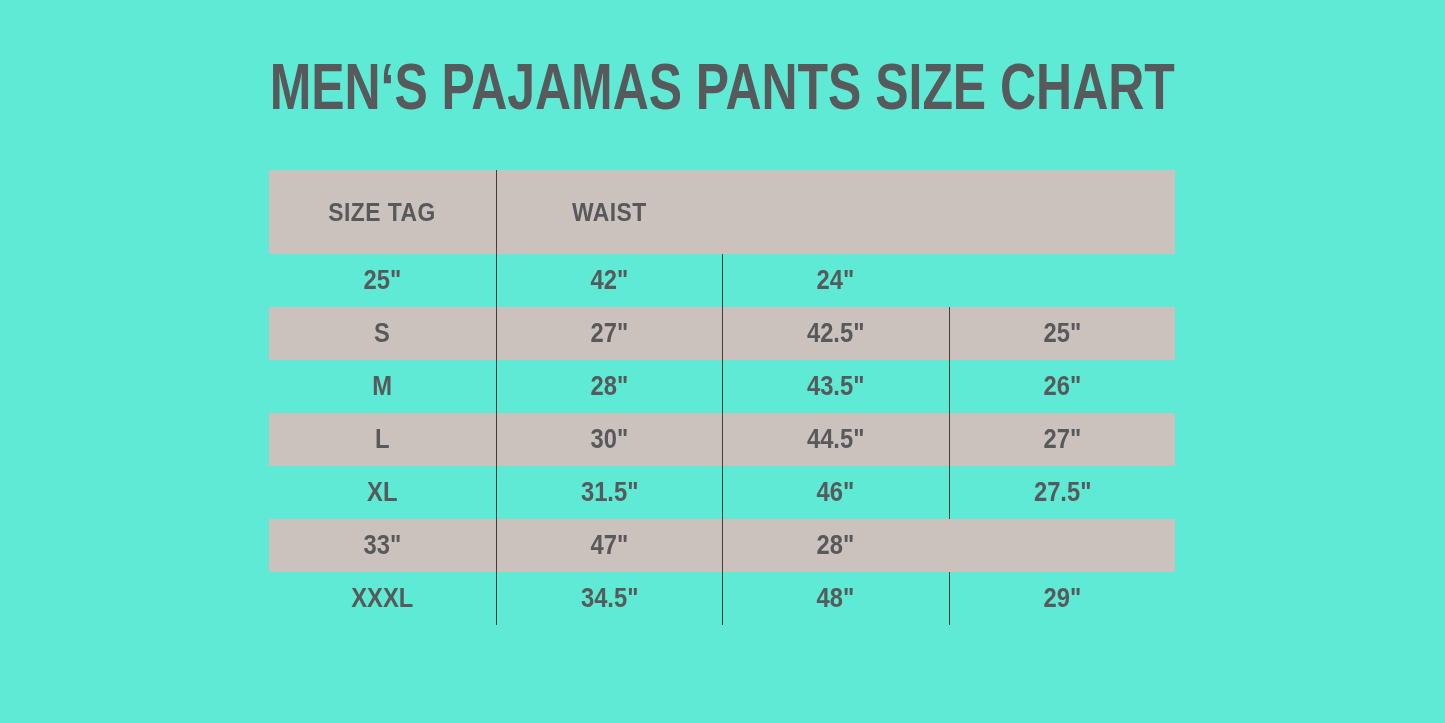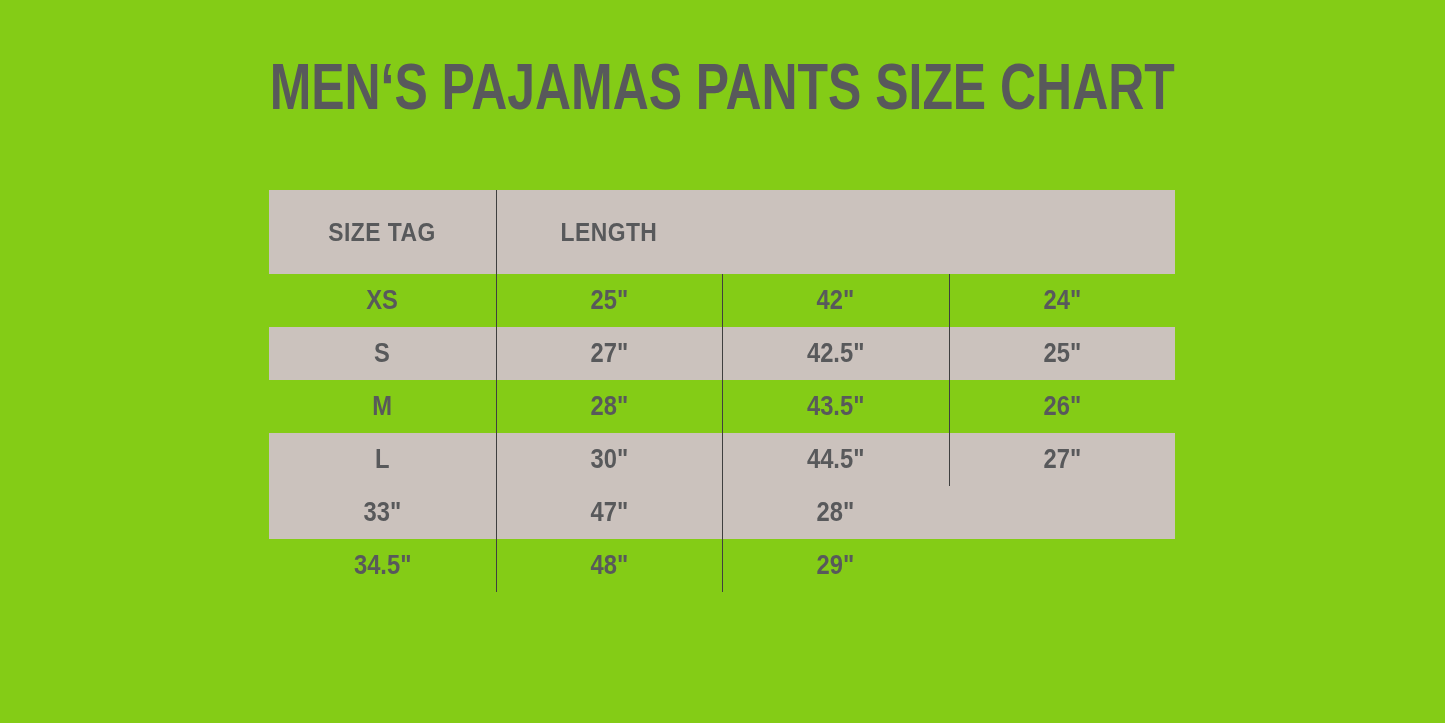--- a/index.html
+++ b/index.html
@@ -1,21 +1,21 @@
 <!DOCTYPE html>
 <html><head>
 <meta charset="utf-8">
 <style>
   * { margin: 0; padding: 0; box-sizing: border-box; }
   html, body { background: #ffffff; }
   .page {
     position: relative;
     width: 1445px;
     height: 723px;
-    background: #84cc16;
+    background: #5eead4;
     font-family: "Liberation Sans", sans-serif;
     overflow: hidden;
   }
   .title-wrap {
     position: absolute;
     top: 55px;
     left: 0;
     width: 100%;
     text-align: center;
   }
@@ -28,21 +28,20 @@
     white-space: nowrap;
     transform: scaleX(0.78);
     transform-origin: center;
     letter-spacing: 0px;
   }
   .size-table {
     position: absolute;
     left: 269px;
     top: 170px;
     width: 906px;
-    margin-top: 20px;
   }
   .trow {
     display: grid;
     grid-template-columns: repeat(4, 1fr);
     height: 53px;
   }
   .trow.header { height: 84px; }
   .trow.shaded { background: #cbc2bd; }
   .cell {
     display: flex;
@@ -74,28 +73,25 @@
     <span class="title">MEN‘S PAJAMAS PANTS SIZE CHART</span>
   </div>
 
   <div class="size-table">
 
     <div class="trow header shaded">
       <div class="cell">
           <span>SIZE TAG</span>
         </div>
       <div class="cell">
-          <span>LENGTH</span>
+          <span>WAIST</span>
         </div>
     </div>
 
     <div class="trow">
-      <div class="cell">
-          <span>XS</span>
-        </div>
       <div class="cell">
           <span>25"</span>
         </div>
       <div class="cell">
           <span>42"</span>
         </div>
       <div class="cell">
           <span>24"</span>
         </div>
     </div>
@@ -138,35 +134,52 @@
           <span>30"</span>
         </div>
       <div class="cell">
           <span>44.5"</span>
         </div>
       <div class="cell">
           <span>27"</span>
         </div>
     </div>
 
+    <div class="trow">
+      <div class="cell">
+          <span>XL</span>
+        </div>
+      <div class="cell">
+          <span>31.5"</span>
+        </div>
+      <div class="cell">
+          <span>46"</span>
+        </div>
+      <div class="cell">
+          <span>27.5"</span>
+        </div>
+    </div>
 
     <div class="trow shaded">
       <div class="cell">
           <span>33"</span>
         </div>
       <div class="cell">
           <span>47"</span>
         </div>
       <div class="cell">
           <span>28"</span>
         </div>
     </div>
 
     <div class="trow">
       <div class="cell">
+          <span>XXXL</span>
+        </div>
+      <div class="cell">
           <span>34.5"</span>
         </div>
       <div class="cell">
           <span>48"</span>
         </div>
       <div class="cell">
           <span>29"</span>
         </div>
     </div>
 

